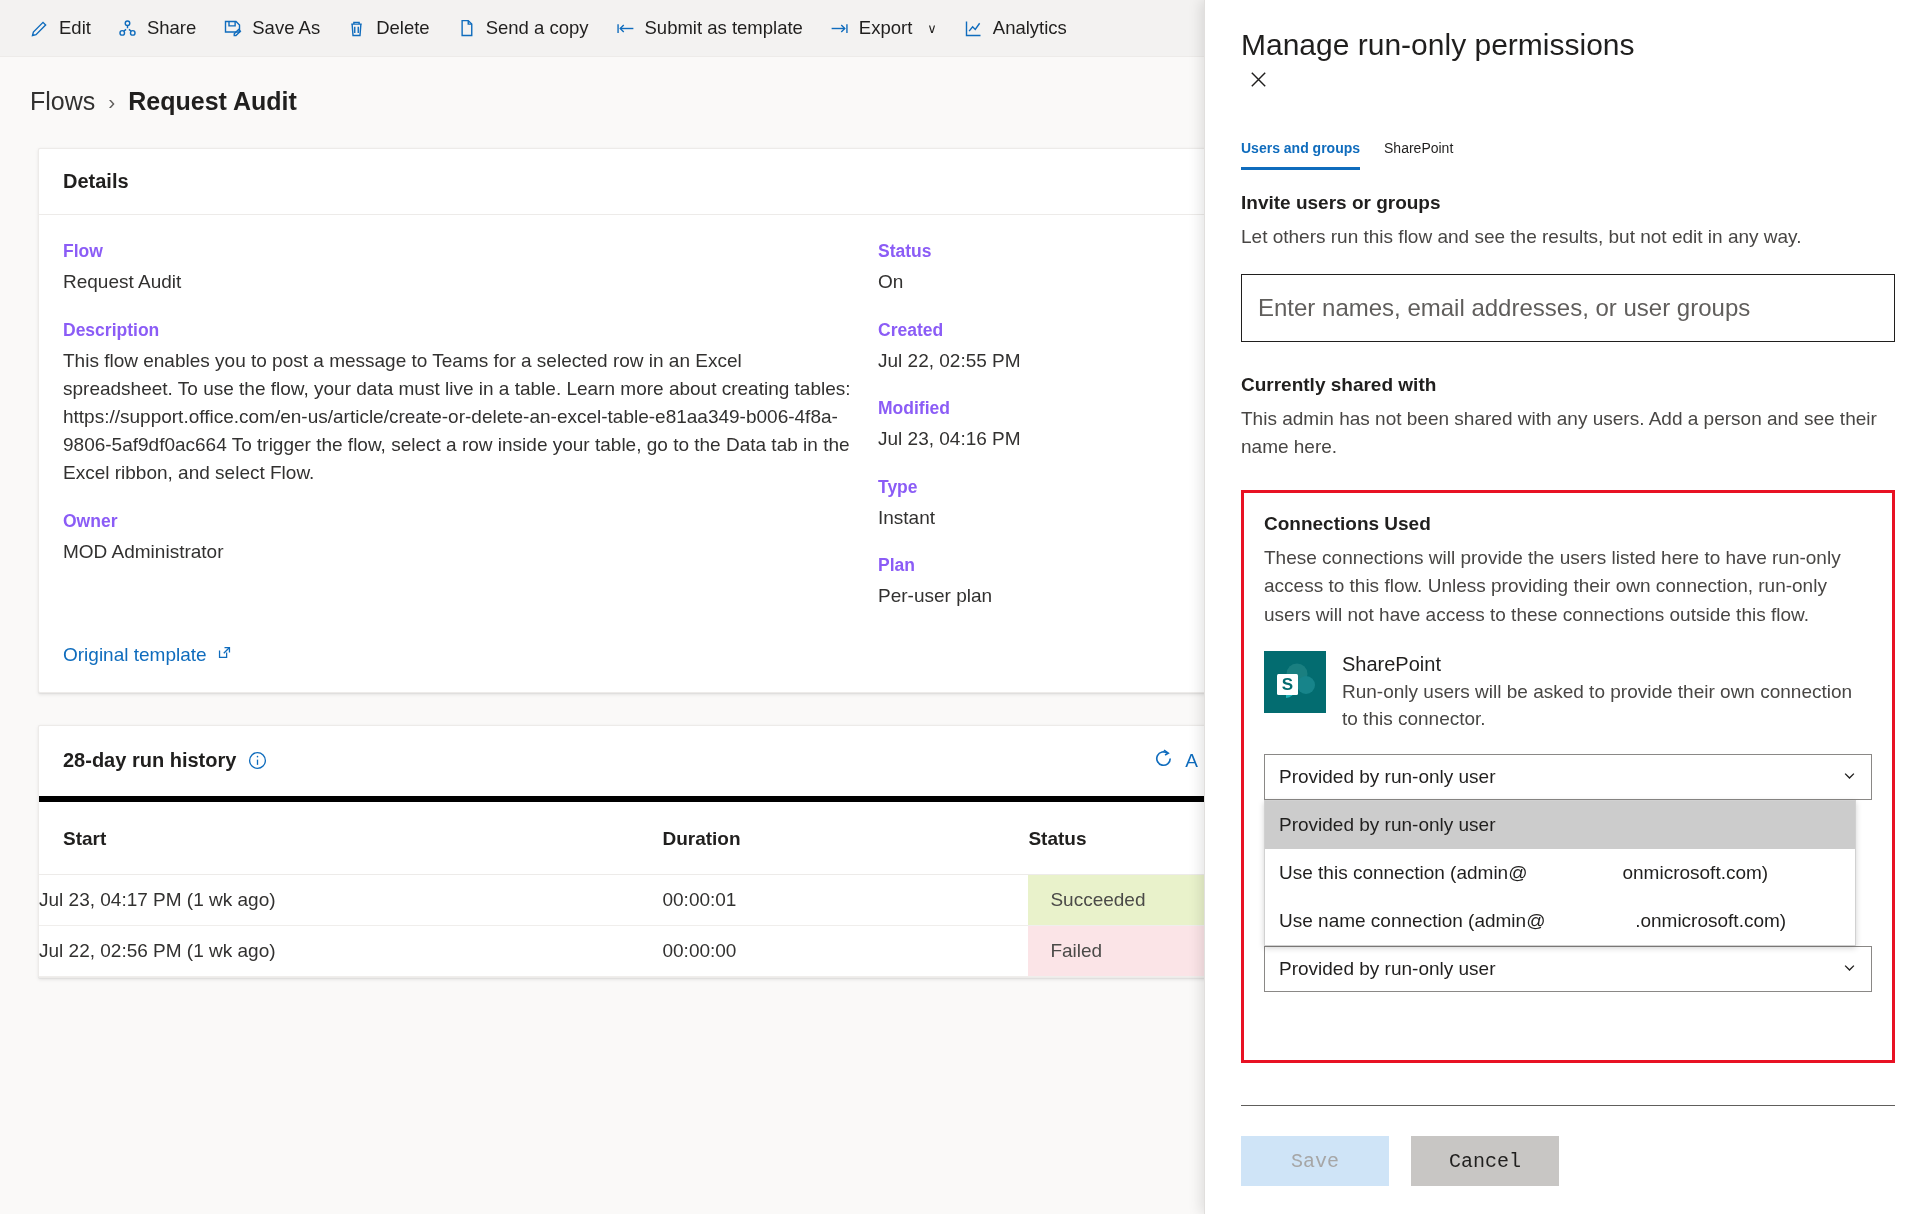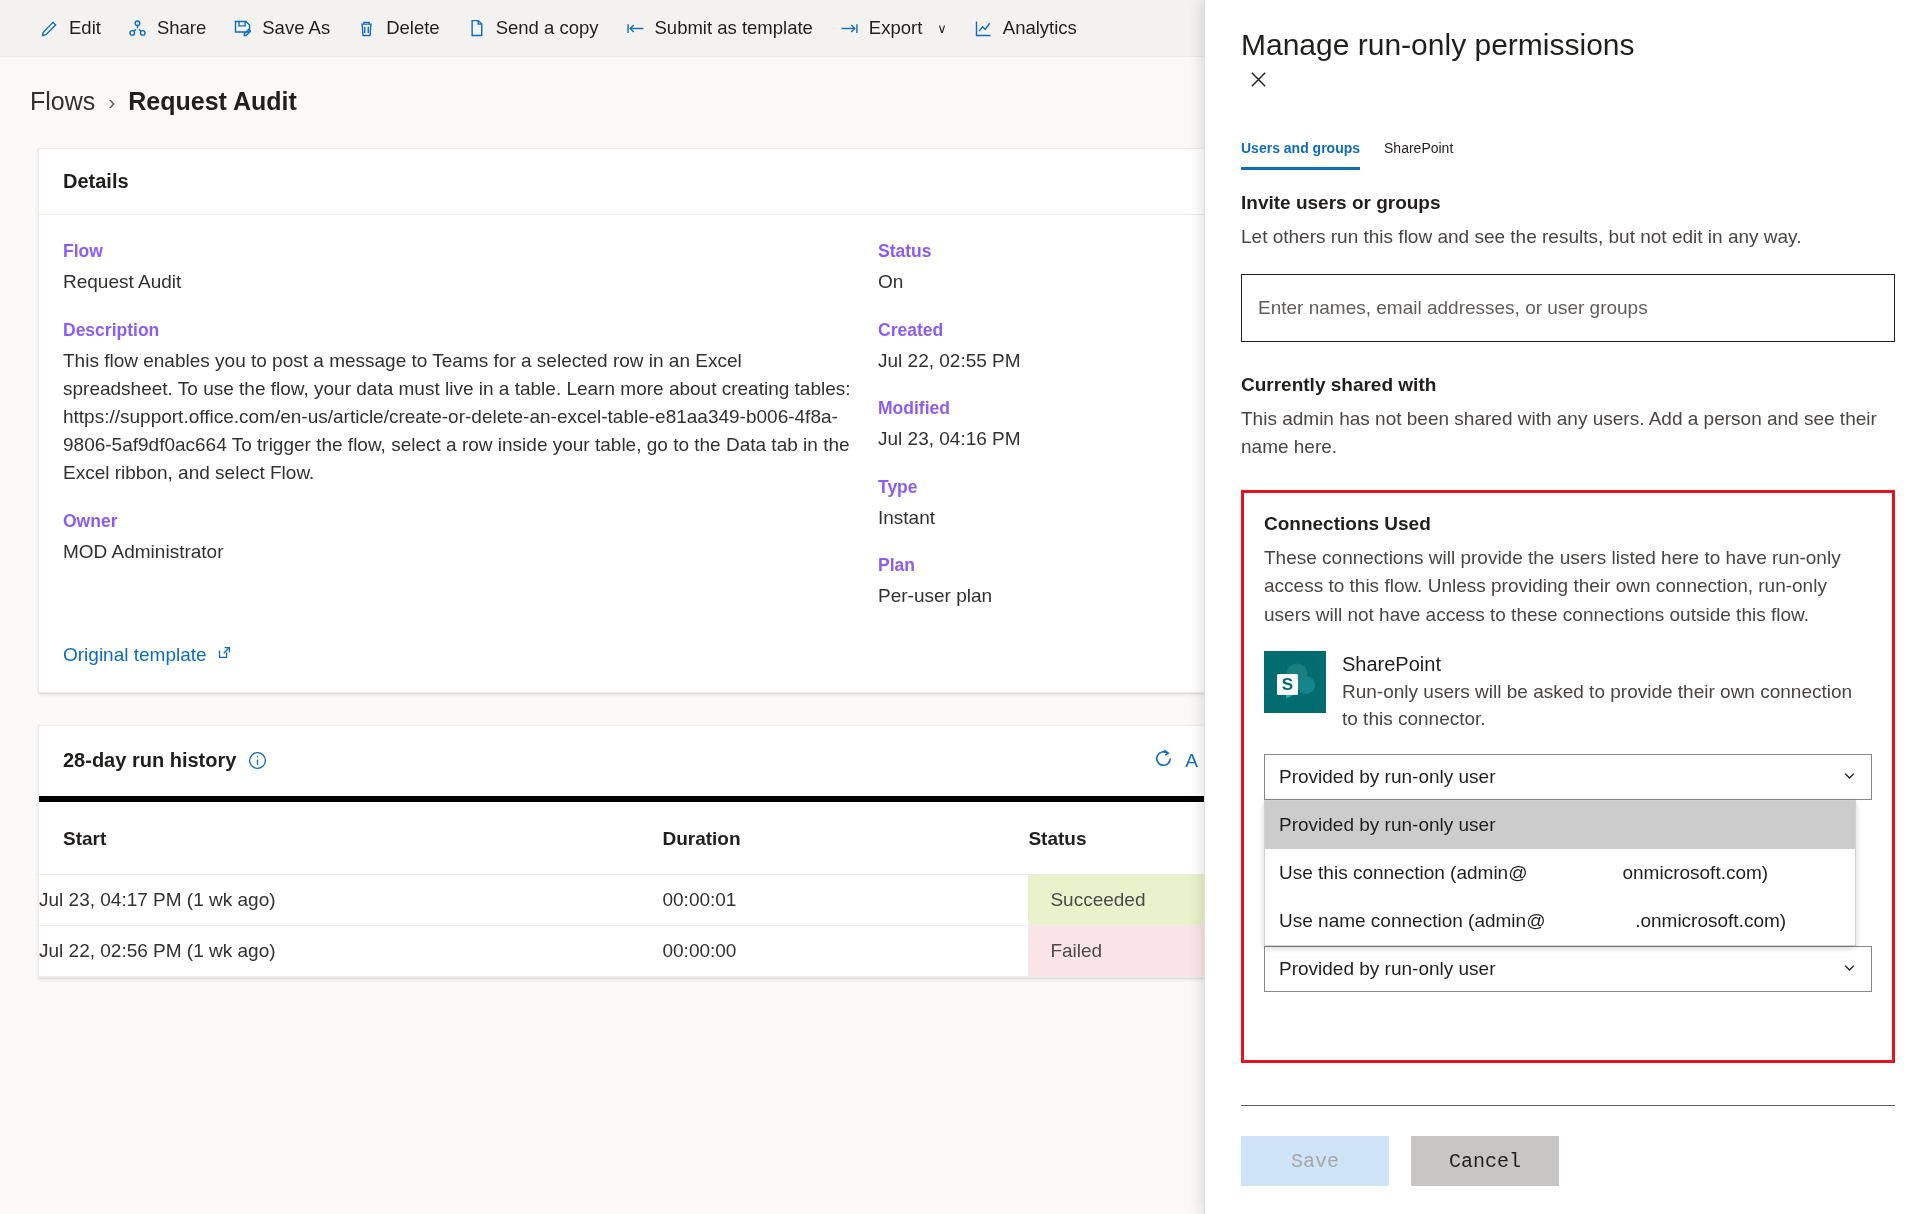--- a/index.html
+++ b/index.html
@@ -17,21 +17,21 @@
     width: 1204px; height: 1214px;
     background: #faf9f8;
     overflow: hidden;
   }
 
   
   .toolbar {
     height: 57px;
     background: #f3f2f1;
     display: flex; align-items: center;
-    padding-left: 26px;
+    padding-left: 16px;
     gap: 0px;
     border-bottom: 1px solid #edebe9;
     white-space: nowrap;
   }
   .tb-item {
     display: inline-flex; align-items: center;
     gap: 9px;
     padding: 6px 13px;
     font-size: 18.5px;
     color: #201f1e;
@@ -149,21 +149,21 @@
     height: 3px; background: #0f6cbd;
   }
 
   .sec-title { font-size: 19px; font-weight: 700; color: #201f1e; margin-top: 22px; }
   .sec-text { font-size: 19px; color: #484644; line-height: 1.5; margin-top: 9px; }
 
   .invite-input {
     margin-top: 22px;
     width: 100%; height: 68px;
     border: 1px solid #201f1e;
-    font-size: 19px; color: #201f1e;
+    font-size: 24px; color: #201f1e;
     padding: 0 16px;
     background: #fff;
     font-family: "Liberation Sans", sans-serif;
   }
   .invite-input::placeholder { color: #605e5c; }
 
   .conn-box {
     margin-top: 28px;
     border: 3px solid #e81123;
     padding: 16px 20px 22px 20px;

